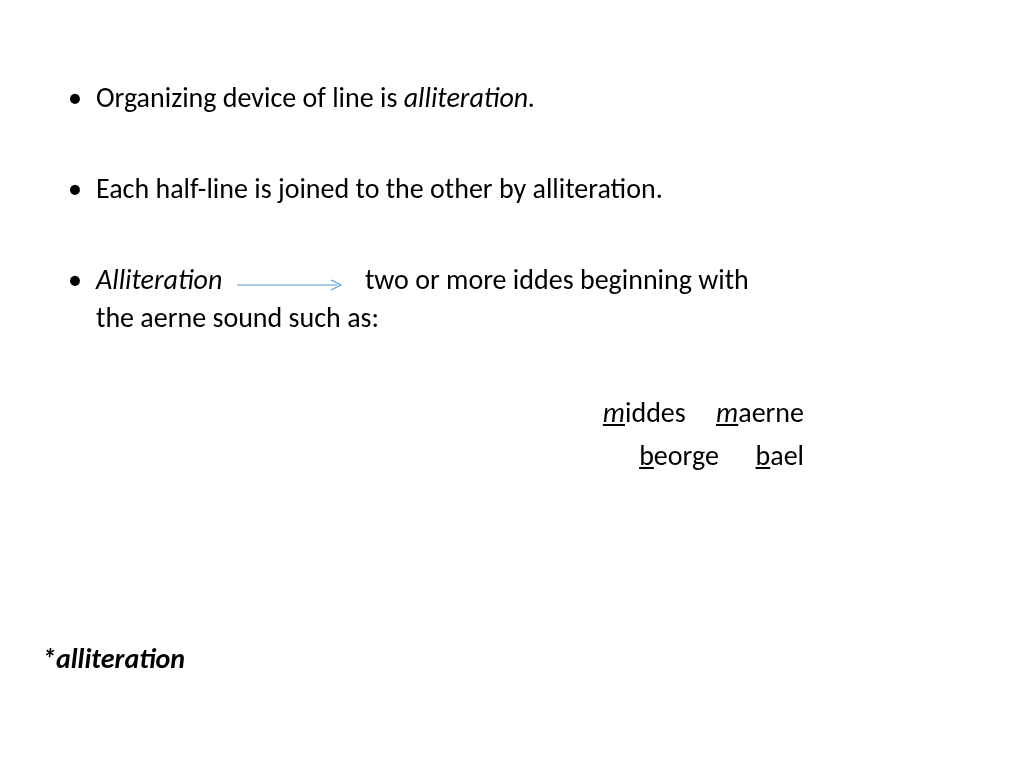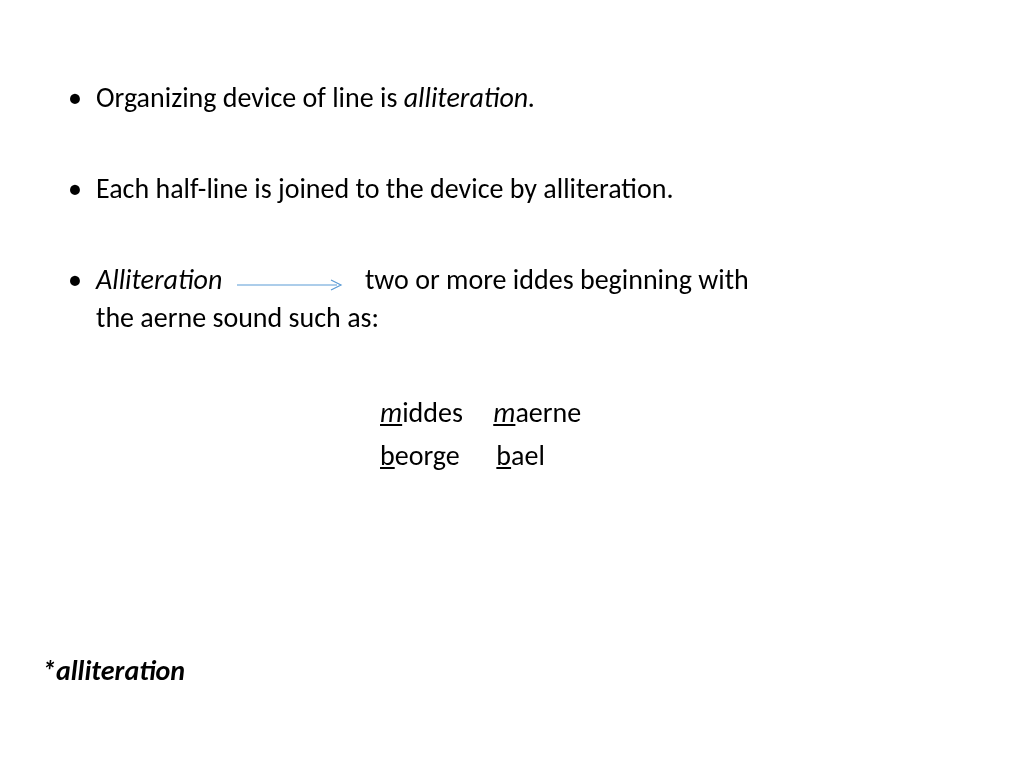--- a/index.html
+++ b/index.html
@@ -3,39 +3,39 @@
 <meta charset="utf-8">
 <style>
   * { margin: 0; padding: 0; box-sizing: border-box; }
   html, body { width: 1024px; height: 768px; background: #ffffff; font-family: Calibri, "Segoe UI", Arial, sans-serif; color: #000; }
   .slide { width: 864px; height: 768px; position: relative; padding: 80px 60px 40px 60px; }
   ul.main { list-style: none; }
   ul.main > li { position: relative; padding-left: 36px; font-size: 28px; line-height: 1.25; margin-bottom: 56px; }
   ul.main > li::before { content: "•"; position: absolute; left: 8px; top: 0; font-size: 28px; }
   .italic { font-style: italic; }
   .arrow { display: inline-block; vertical-align: middle; margin: 0 12px 0 8px; }
-  .examples { font-size: 28px; line-height: 1.55; margin-left: 320px; margin-top: 40px; margin-bottom: 56px; }
+  .examples { font-size: 28px; line-height: 1.55; margin-top: 40px; margin-bottom: 56px; text-align: right; }
   .ex-row { white-space: pre; }
   .ul-letter { text-decoration: underline; }
-  .footnote { font-size: 28px; font-style: italic; font-weight: bold; position: absolute; left: 42px; bottom: 80px; }
+  .footnote { font-size: 28px; font-style: italic; font-weight: bold; position: absolute; left: 42px; bottom: 92px; }
   .gap { display: inline-block; width: 24px; }
 </style>
 </head>
 <body>
 
 <div class="slide">
 
   <ul class="main">
 
     <li>
       <span>Organizing device of line is </span><span class="italic">alliteration.</span>
     </li>
 
     <li>
-      <span>Each half-line is joined to the device by alliteration.</span>
+      <span>Each half-line is joined to the other by alliteration.</span>
     </li>
 
     <li>
       <span class="italic">Alliteration</span>
       <span class="arrow">
         <svg width="110" height="14" viewBox="0 0 110 14">
           <line x1="0" y1="7" x2="100" y2="7" stroke="#5b9bd5" stroke-width="1.2"></line>
           <polyline points="94,2 104,7 94,12" fill="none" stroke="#5b9bd5" stroke-width="1.2"></polyline>
         </svg>
       </span>

